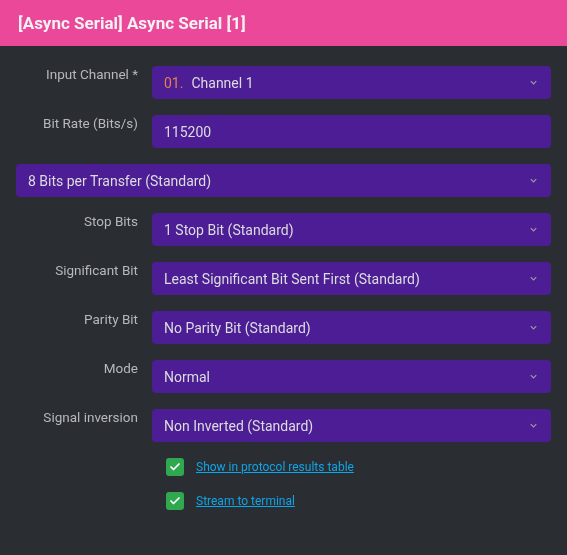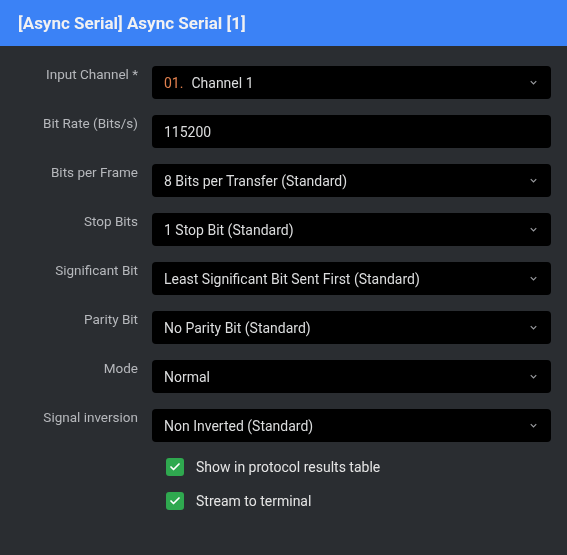--- a/index.html
+++ b/index.html
@@ -9,21 +9,21 @@
   }
   body {
     background: #2a2d31;
     font-family: -apple-system, BlinkMacSystemFont, "Segoe UI", Roboto, Helvetica, Arial, sans-serif;
     color: #d8d9db;
     width: 567px;
     height: 555px;
     overflow: hidden;
   }
   .header {
-    background: #3b82f6;
+    background: #ec4899;
     padding: 13px 18px;
     font-size: 17px;
     font-weight: 700;
     color: #f1f1f2;
   }
   .form {
     padding: 20px 16px 10px 16px;
   }
   .row {
     display: flex;
@@ -35,21 +35,21 @@
     text-align: right;
     padding-right: 14px;
     color: #b6b8bc;
     font-size: 13.5px;
   }
   .control {
     flex: 1;
   }
   .select, .input {
     width: 100%;
-    background: #000000;
+    background: #4c1d95;
     border: none;
     border-radius: 4px;
     height: 33px;
     padding: 0 12px;
     color: #dcddde;
     font-size: 14px;
     display: flex;
     align-items: center;
     position: relative;
     cursor: pointer;
@@ -81,22 +81,23 @@
     background: #2fa84f;
     border-radius: 3px;
     display: flex;
     align-items: center;
     justify-content: center;
     margin-right: 12px;
     cursor: pointer;
     flex-shrink: 0;
   }
   .checklabel {
-    color: #e5e5e5;
-    font-size: 14px;
+    color: #0ea5e9;
+    font-size: 12px;
+    text-decoration: underline;
   }
 </style>
 </head>
 <body>
 
 <div class="header">
   <span>[Async Serial] Async Serial [1]</span>
 </div>
 
 <div class="form">
@@ -119,21 +120,20 @@
   <div class="row">
     <div class="label">Bit Rate (Bits/s)</div>
     <div class="control">
       <div class="input">
         <span>115200</span>
       </div>
     </div>
   </div>
 
   <div class="row">
-    <div class="label">Bits per Frame</div>
     <div class="control">
       <div class="select">
         <span>8 Bits per Transfer (Standard)</span>
         <span class="chev">
           <svg width="11" height="11" viewBox="0 0 24 24" fill="none" stroke="currentColor" stroke-width="2.5">
               <polyline points="6 9 12 15 18 9"></polyline>
             </svg>
         </span>
       </div>
     </div>

